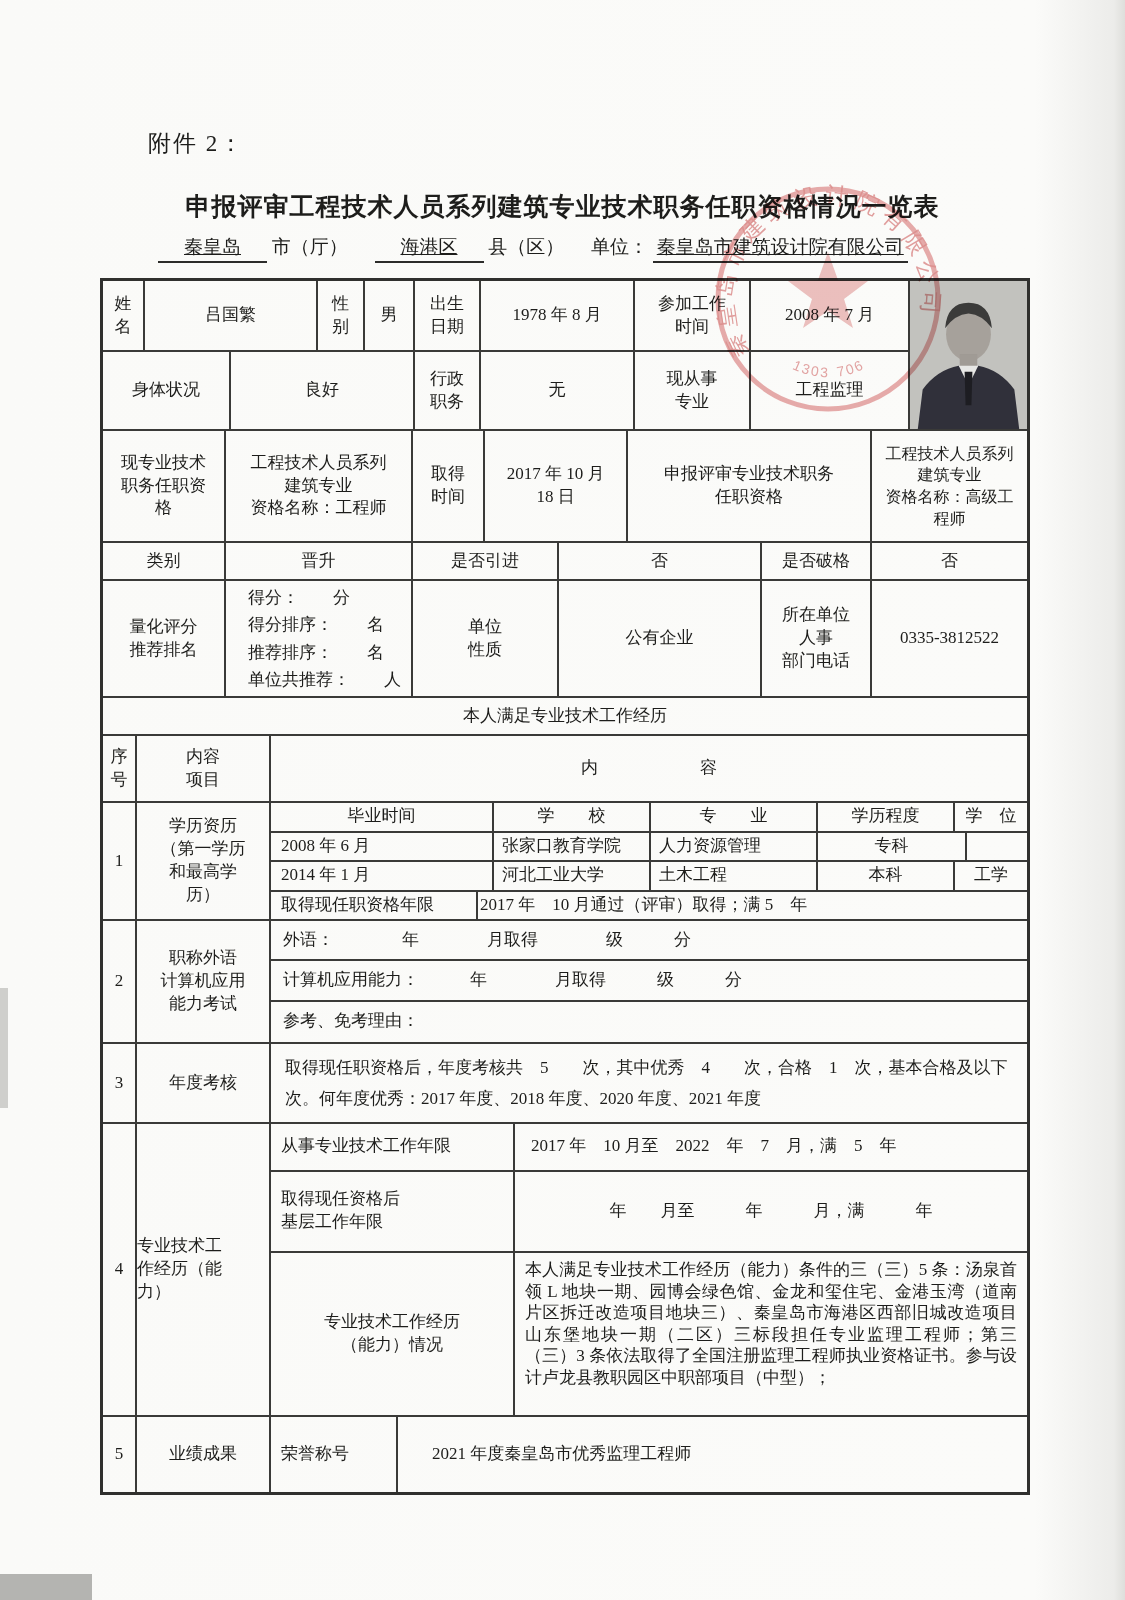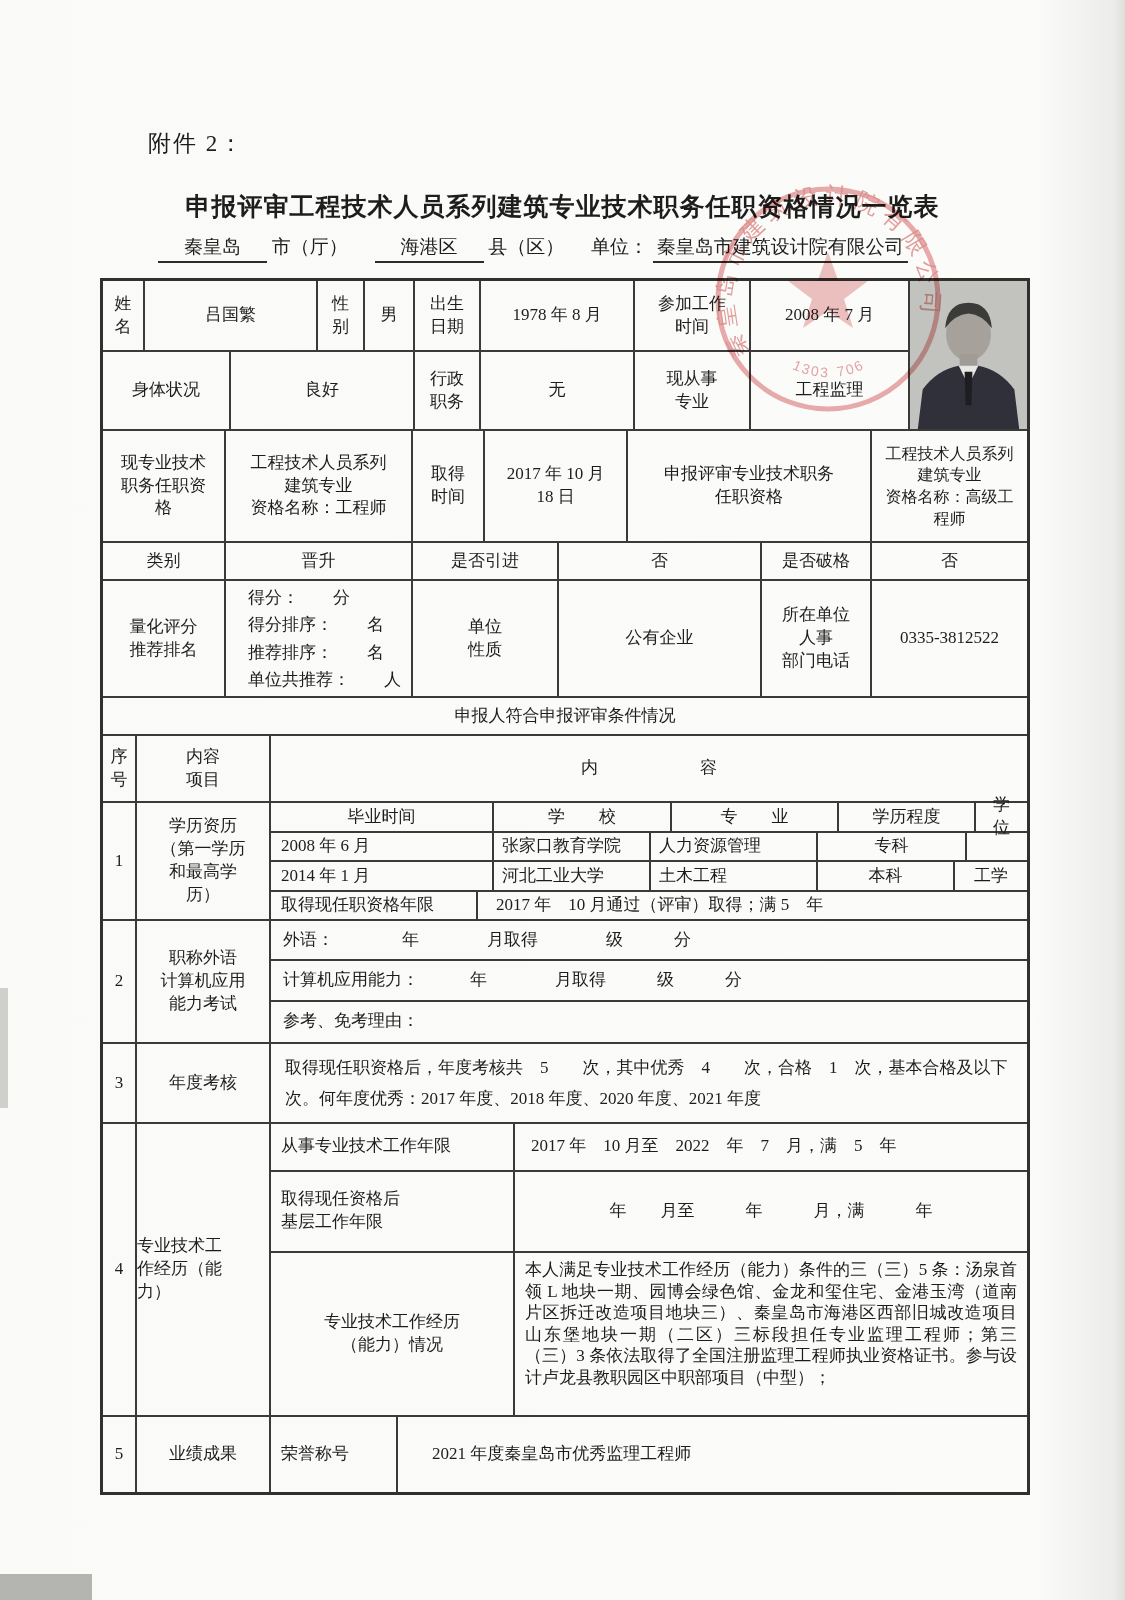--- a/index.html
+++ b/index.html
@@ -6,21 +6,21 @@
   html,body { background:#e9e9e6; }
   body { font-family:"Liberation Serif","DejaVu Serif",serif; color:#1d1d1b; }
   .sheet { position:relative; width:1125px; height:1600px; margin:0 auto;
            background:linear-gradient(90deg,#fafaf8 0%, #fbfbf9 92%, #ececea 99%, #dededb 100%);
            overflow:hidden; }
   .att { position:absolute; left:148px; top:128px; font-size:23px; letter-spacing:2px; }
   .title { position:absolute; left:110px; top:190px; width:905px; text-align:center;
            font-size:25px; font-weight:700; letter-spacing:1px; white-space:nowrap; }
   .subhead { position:absolute; left:158px; top:234px; font-size:19px; white-space:nowrap; }
   .subhead span { display:inline-block; }
-  .u { border-bottom:2px solid #2c2c2a; padding:0 26px 1px 26px; text-align:right; }
+  .u { border-bottom:2px solid #2c2c2a; padding:0 26px 1px 26px; text-align:right;text-decoration:underline; }
   .gap { margin-right:22px; }
   .table { position:absolute; left:100px; top:278px; width:930px; border:3px solid #30302e; background:transparent; }
   .trow { display:flex; border-bottom:2px solid #3a3a38; align-items:stretch; }
   .trow.nb { border-bottom:none; }
   .cell { border-right:2px solid #3a3a38; display:flex; align-items:center; justify-content:center;
           text-align:center; white-space:pre-line; font-size:17px; line-height:1.35; padding:2px 4px; }
   .cell.nr { border-right:none; }
   .cell.l { justify-content:flex-start; text-align:left; }
   .cell.sm { font-size:16px; }
   .col { display:flex; flex-direction:column; }
@@ -131,62 +131,62 @@
       <div class="cell" style="width:146px">单位
 性质</div>
       <div class="cell" style="width:203px">公有企业</div>
       <div class="cell" style="width:110px">所在单位
 人事
 部门电话</div>
       <div class="cell nr flex1">0335-3812522</div>
     </div>
 
     <div class="trow" style="height:38px">
-      <div class="cell nr flex1">申报人符合申报评审条件情况</div>
+      <div class="cell nr flex1">本人满足专业技术工作经历</div>
     </div>
 
     <div class="trow" style="height:67px">
       <div class="cell" style="width:34px">序
 号</div>
       <div class="cell" style="width:134px">内容
 项目</div>
       <div class="cell nr flex1">内　　　　　　容</div>
     </div>
 
     <div class="trow" style="height:118px">
       <div class="cell" style="width:34px">1</div>
       <div class="cell" style="width:134px">学历资历
 （第一学历
 和最高学
 历）</div>
       <div class="col flex1">
         <div class="trow" style="height:30px">
           <div class="cell" style="width:223px">毕业时间</div>
-          <div class="cell" style="width:178px">学　　校</div>
+          <div class="cell" style="width:157px">学　　校</div>
           <div class="cell" style="width:167px">专　　业</div>
           <div class="cell" style="width:137px">学历程度</div>
           <div class="cell nr flex1">学　位</div>
         </div>
         <div class="trow" style="height:30px">
           <div class="cell l" style="width:223px; padding-left:10px">2008 年 6 月</div>
           <div class="cell l" style="width:157px; padding-left:8px">张家口教育学院</div>
           <div class="cell l" style="width:167px; padding-left:8px">人力资源管理</div>
           <div class="cell" style="width:149px">专科</div>
           <div class="cell nr flex1"></div>
         </div>
         <div class="trow" style="height:30px">
           <div class="cell l" style="width:223px; padding-left:10px">2014 年 1 月</div>
           <div class="cell l" style="width:157px; padding-left:8px">河北工业大学</div>
           <div class="cell l" style="width:167px; padding-left:8px">土木工程</div>
           <div class="cell" style="width:137px">本科</div>
           <div class="cell nr flex1">工学</div>
         </div>
         <div class="trow nb" style="height:28px">
           <div class="cell l" style="width:207px; padding-left:10px">取得现任职资格年限</div>
-          <div class="cell nr flex1 l" style="padding-left:18px">2017 年　10 月通过（评审）取得；满 5　年</div>
+          <div class="cell nr flex1 l" style="padding-left:2px">2017 年　10 月通过（评审）取得；满 5　年</div>
         </div>
       </div>
     </div>
 
     <div class="trow" style="height:123px">
       <div class="cell" style="width:34px">2</div>
       <div class="cell" style="width:134px">职称外语
 计算机应用
 能力考试</div>
       <div class="col flex1">

